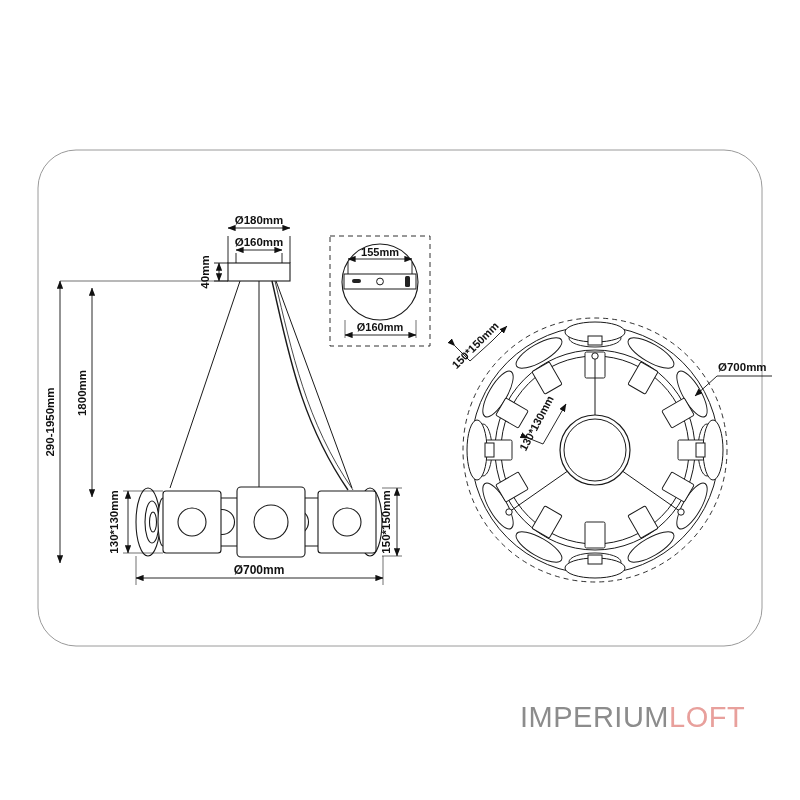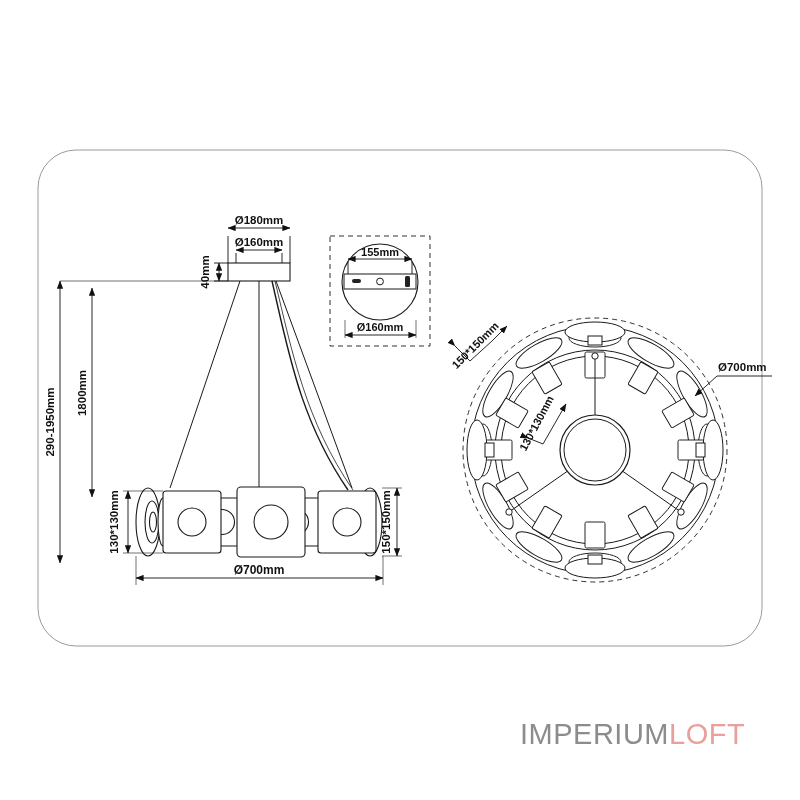--- a/index.html
+++ b/index.html
@@ -8,21 +8,21 @@
     font-family:"Liberation Sans",sans-serif;
     overflow:hidden;position:relative;
   }
   #sheet{position:absolute;left:0;top:0;width:800px;height:800px;}
   .dimtext{
     font-family:"Liberation Sans",sans-serif;
     font-weight:bold;
     fill:#111111;
   }
   .logo-wrap{
-    position:absolute;left:520px;top:718px;
+    position:absolute;left:520px;top:701px;
     font-family:"Liberation Sans",sans-serif;
     font-size:29px;letter-spacing:0.5px;
     white-space:nowrap;
   }
   .logo-a{color:#8c8c8c;}
   .logo-b{color:#e8a09c;}
 </style>
 </head>
 <body>
 

